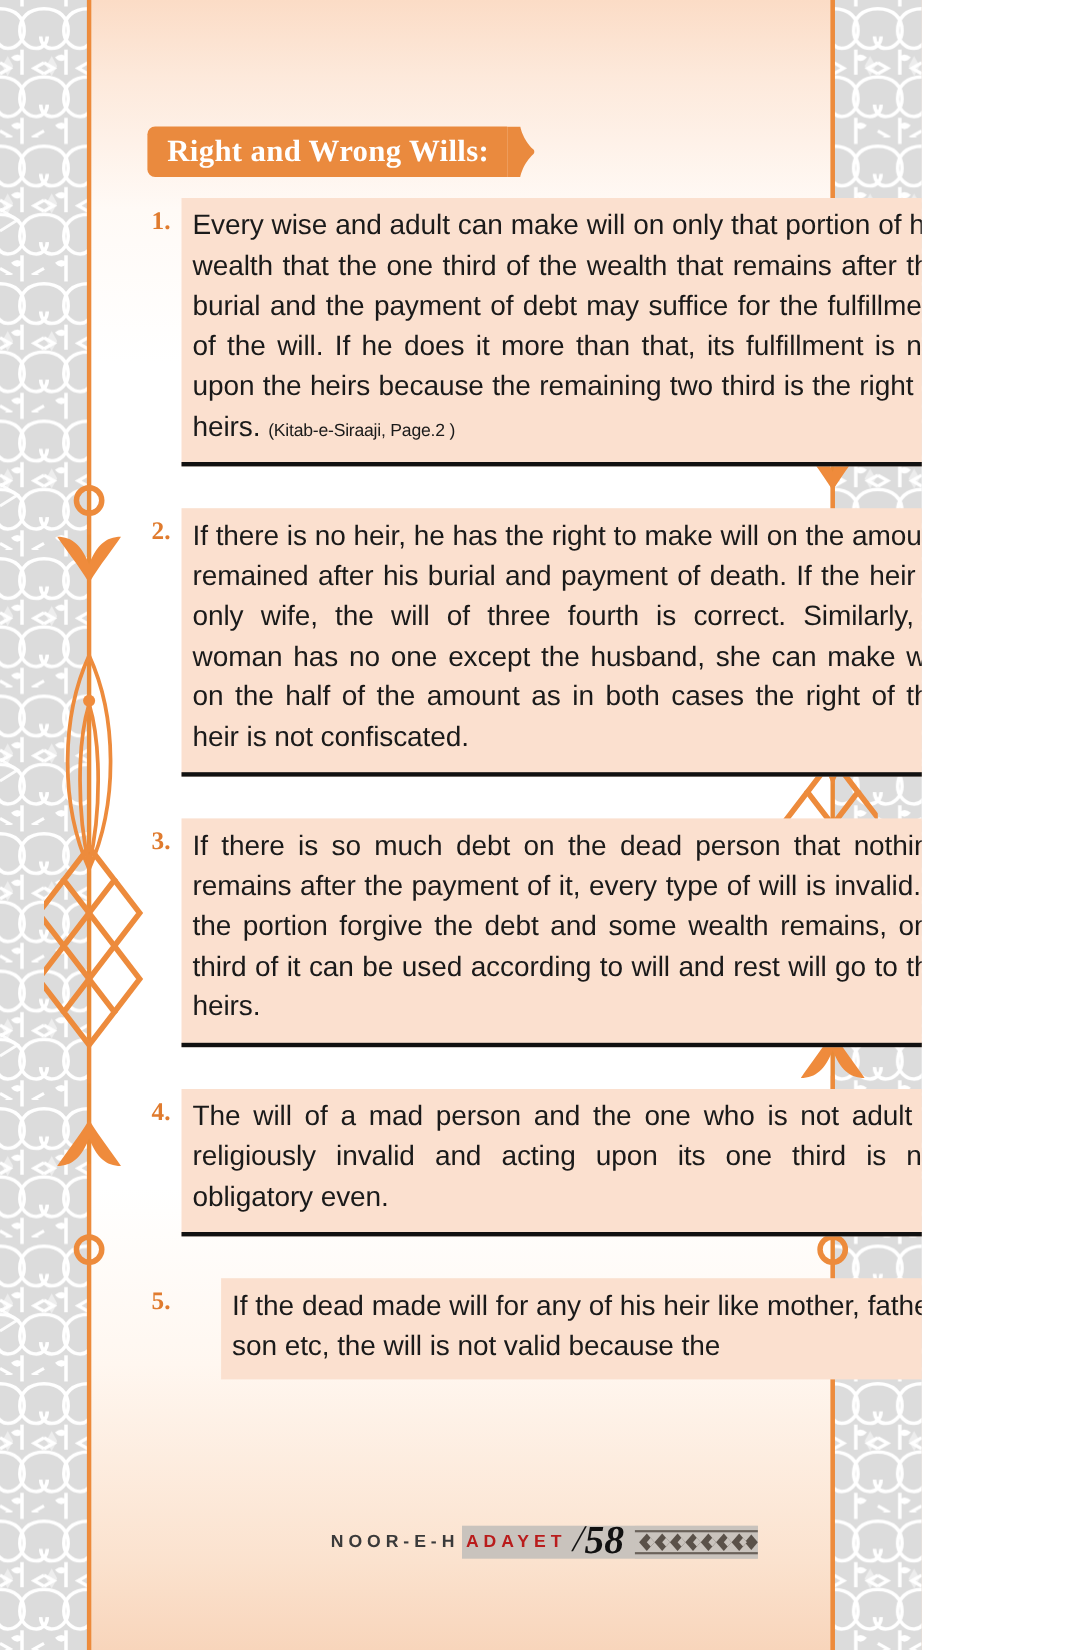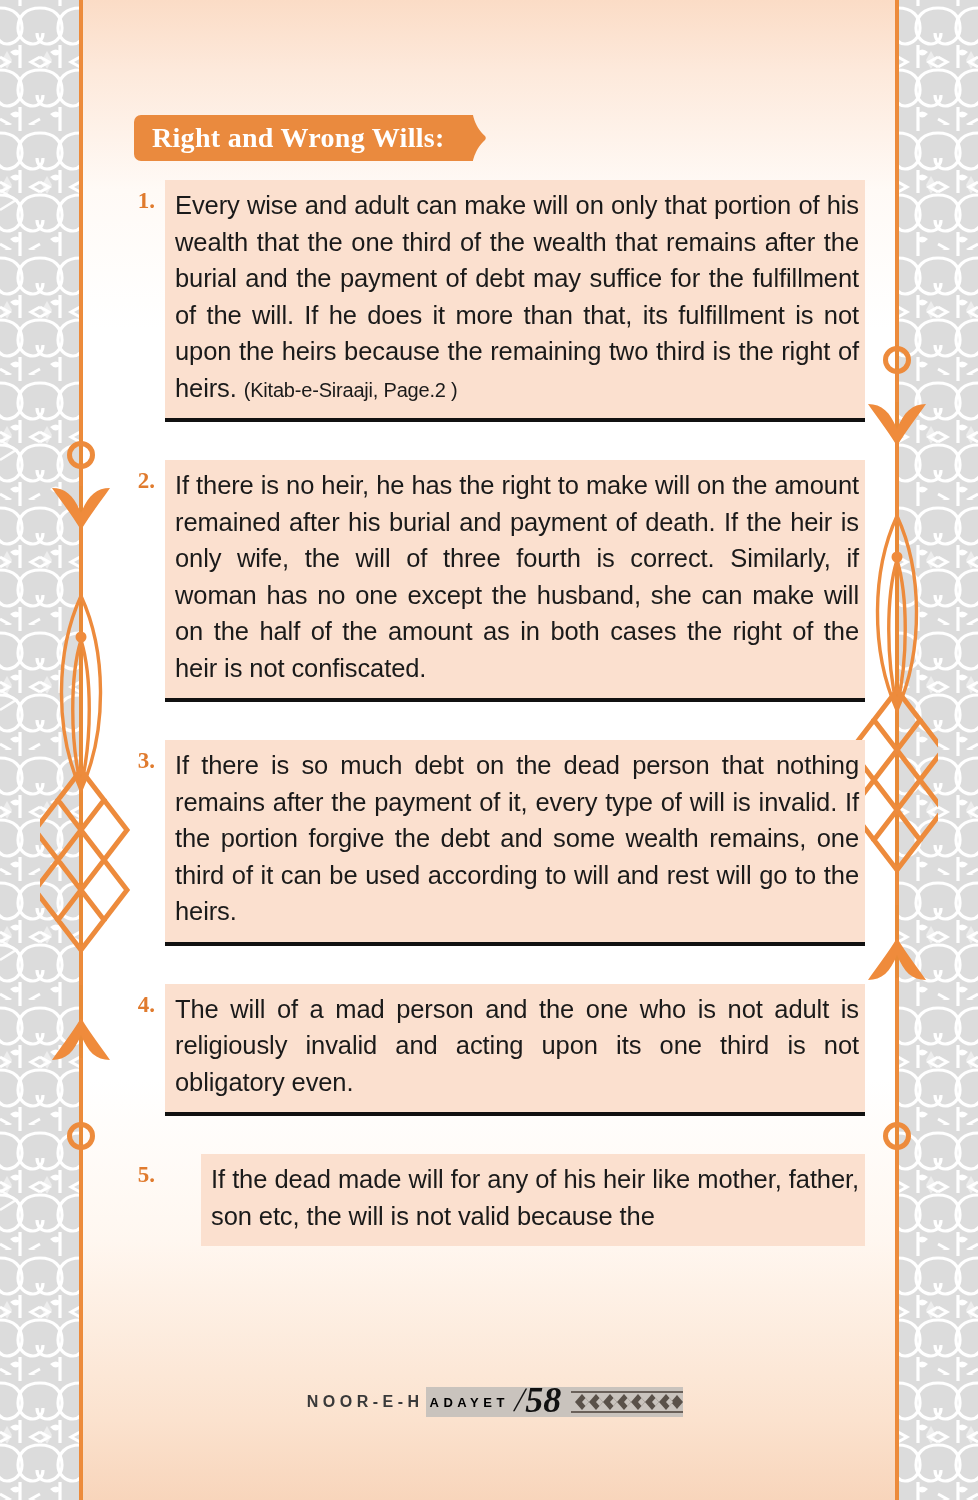--- a/index.html
+++ b/index.html
@@ -4,21 +4,21 @@
 <style>
   * { margin:0; padding:0; box-sizing:border-box; }
   html, body {
     width:978px; height:1500px;
     font-family:"Liberation Sans", sans-serif;
     background:#ffffff;
     overflow:hidden;
   }
   #page {
     position:relative;
-    width:978px; height:1500px;
+    width:838px; height:1500px;
     background:
       linear-gradient(to bottom,
         #fbdcc6 0px,
         #fde9db 70px,
         #fffaf6 190px,
         #ffffff 330px,
         #ffffff 1080px,
         #fff7f0 1240px,
         #fbe2ce 1420px,
         #f8d5bb 1500px);
@@ -113,21 +113,21 @@
   .item-text {
     font-family:"Liberation Sans", sans-serif;
     font-size:25.5px;
     line-height:36.5px;
     color:#1a1a1a;
     text-align:justify;
     text-justify:inter-word;
     letter-spacing:-0.1px;
   }
   .item-text .cite {
-    font-size:20px;
+    font-size:16px;
     letter-spacing:-0.2px;
   }
   .item.clipped .item-body {
     border-bottom:none;
     max-height:92px;
     overflow:hidden;
     margin-left:36px;
   }
 
   
@@ -146,24 +146,24 @@
     padding-right:2px;
   }
   .footer-band {
     background:#c9c3bd;
     height:30px;
     display:flex; align-items:center;
     padding:0 0 0 2px;
   }
   .footer-name-band {
     font-family:"Liberation Sans", sans-serif;
-    font-size:13px;
+    font-size:16px;
     font-weight:bold;
     letter-spacing:4.5px;
-    color:#000000;
+    color:#b91c1c;
     padding:0 4px 0 2px;
   }
   .footer-slash {
     font-family:"Liberation Serif", serif;
     font-size:34px;
     color:#111;
     line-height:1;
     transform:skewX(-12deg);
     padding:0 1px 4px 2px;
   }

